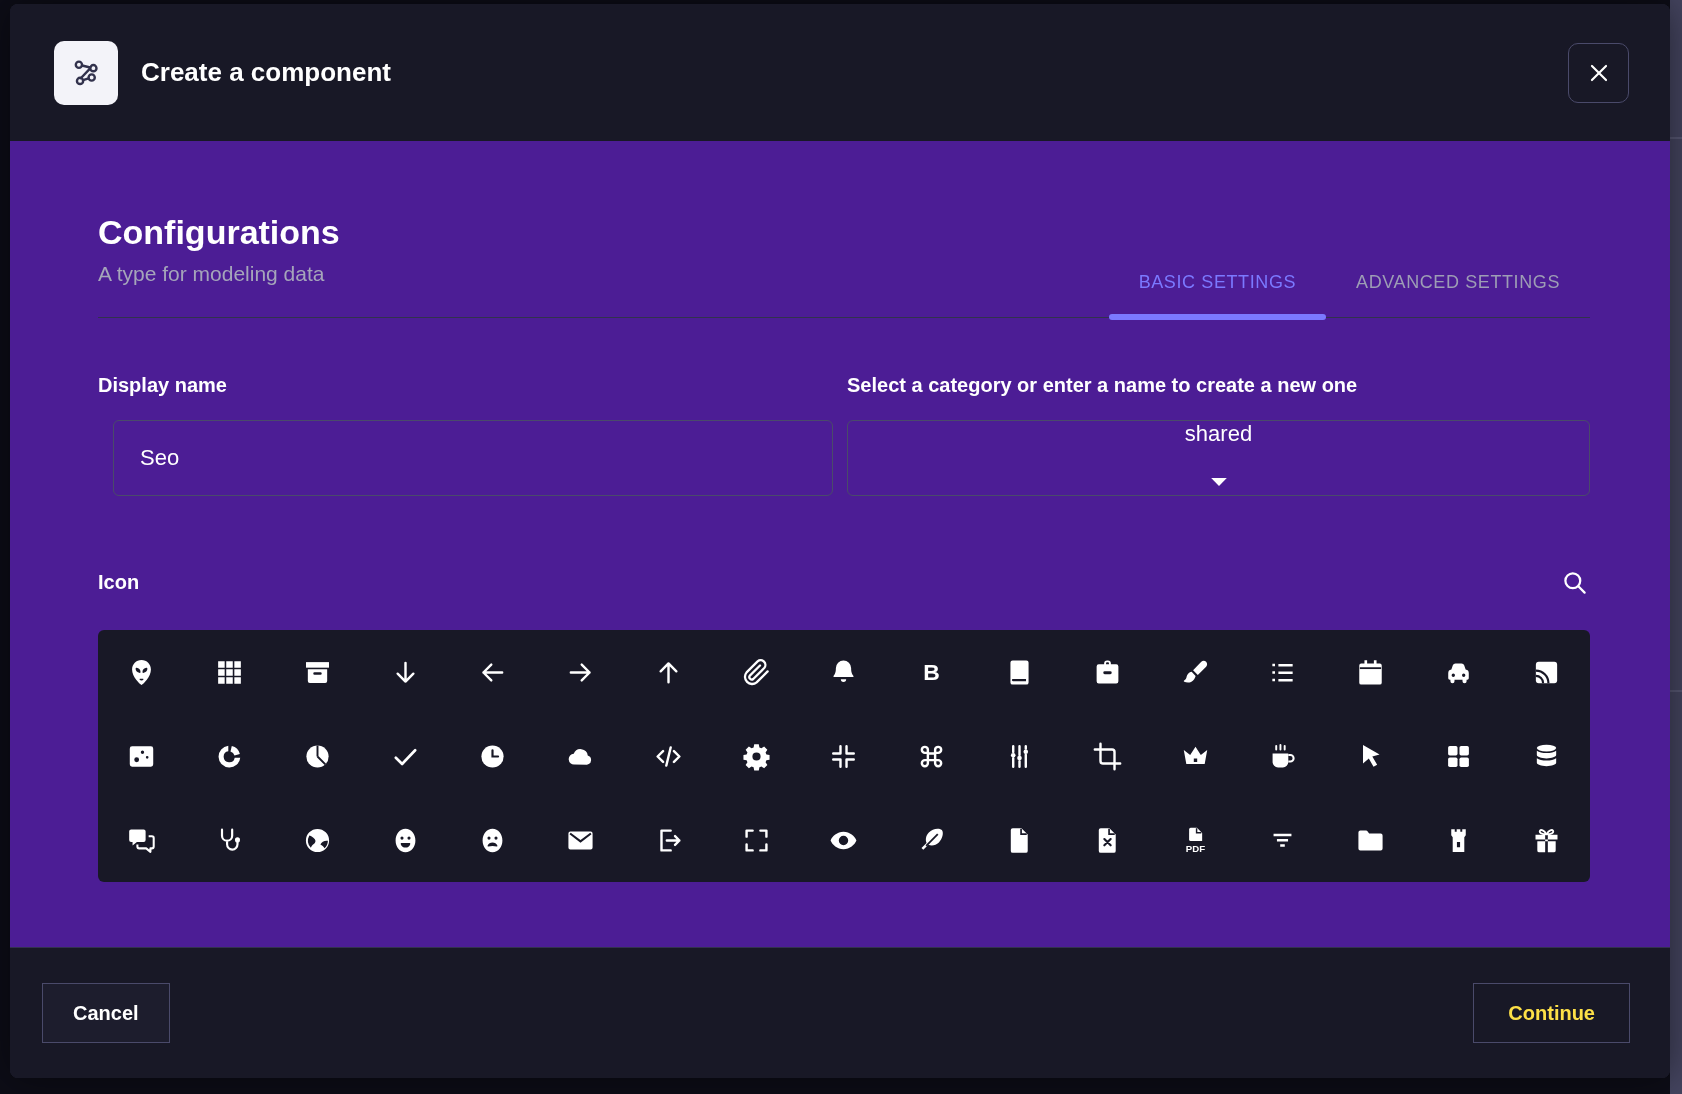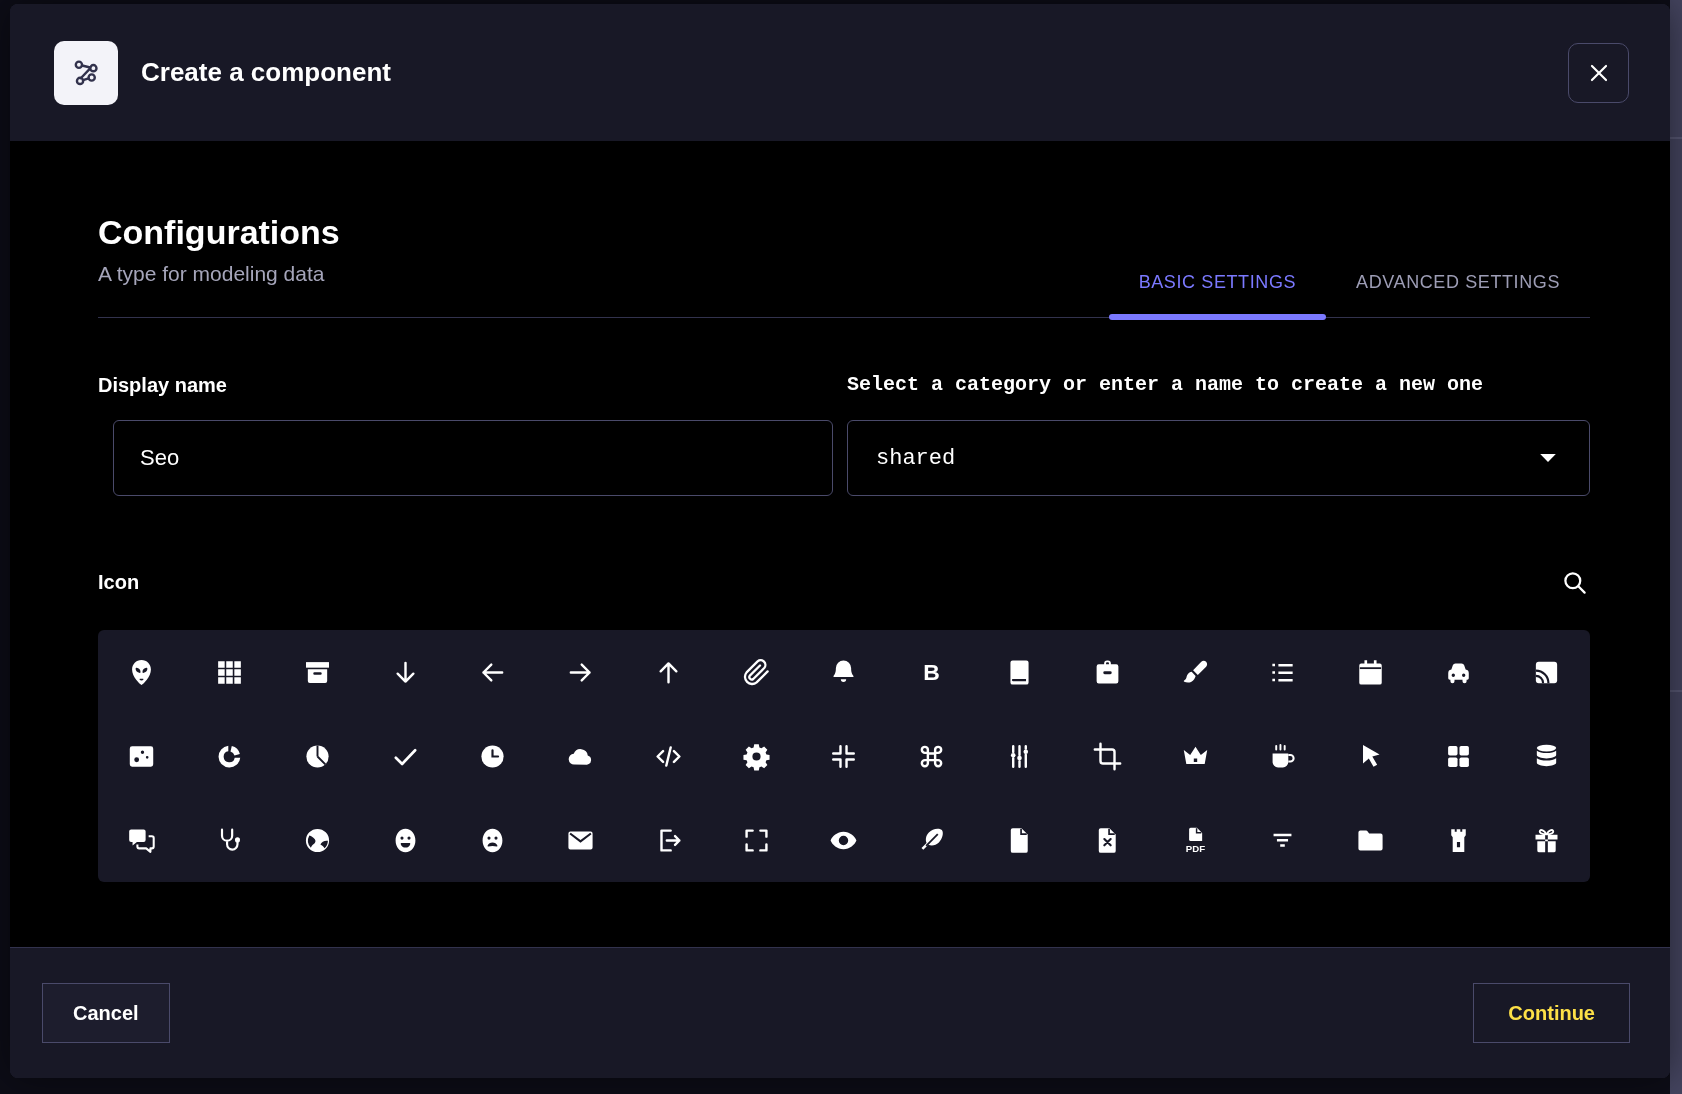--- a/index.html
+++ b/index.html
@@ -27,21 +27,21 @@
   }
   .icon-tile svg { width:34px; height:34px; }
   .m-title { margin-left:23px; font-size:26px; font-weight:700; color:#ffffff; }
   .close-btn {
     margin-left:auto; width:61px; height:60px; border-radius:10px;
     border:1px solid #4a4a6a; background:transparent; cursor:pointer;
     display:flex; align-items:center; justify-content:center;
   }
   .close-btn svg { width:26px; height:26px; }
 
-  .m-body { flex:1 1 auto; background:#000000; padding:0 80px 0 88px; }
+  .m-body { flex:1 1 auto; background:#4c1d95; padding:0 80px 0 88px; }
 
   .section-head {
     padding-top:68px; display:flex; justify-content:space-between; align-items:flex-end;
     border-bottom:1px solid #32324d;
   }
   .sh-left { padding-bottom:28px; }
   .page-title { font-size:34px; line-height:46px; font-weight:700; color:#ffffff; }
   .page-subtitle { margin-top:4px; font-size:21px; line-height:30px; color:#a5a5ba; }
   .tabs { display:flex; }
   .tab {
@@ -49,32 +49,32 @@
     padding:0 30px 24px; position:relative; cursor:pointer; white-space:nowrap;
   }
   .tab.active { color:#7b79ff; }
   .tab.active::after {
     content:""; position:absolute; left:0; right:0; bottom:-3px; height:6px;
     background:#7b79ff; border-radius:3px;
   }
 
   .form-row { display:flex; gap:29px; margin-top:54px; }
   .field-display { width:720px; flex:0 0 720px; }
-  .field-category { flex:1 1 auto;font-family:Liberation Mono, monospace; }
+  .field-category { flex:1 1 auto; }
   .field-label { display:block; font-size:20px; line-height:26px; font-weight:700; color:#ffffff; margin-bottom:22px; }
   .text-input {
     box-sizing:border-box; width:100%; height:76px; border:1px solid #4a4a6a; border-radius:6px;
     background:transparent; color:#ffffff; font-size:22px; padding:0 26px; outline:none;
     font-family:"Liberation Sans", sans-serif;
     margin-left:15px;
   }
   .select {
     box-sizing:border-box; width:100%; height:76px; border:1px solid #4a4a6a; border-radius:6px;
     display:flex; align-items:center; justify-content:space-between; padding:0 28px;
-    color:#ffffff; font-size:22px; cursor:pointer; background:transparent;
+    color:#ffffff; font-size:22px; cursor:pointer; background:transparent;flex-direction:column;
   }
   .select svg { width:26px; height:26px; }
 
   .icon-head { margin-top:72px; display:flex; justify-content:space-between; align-items:center; height:28px; }
   .search-btn { background:transparent; border:none; cursor:pointer; padding:0; width:32px; height:32px;
     display:flex; align-items:center; justify-content:center; }
   .search-btn svg { width:27px; height:27px; }
 
   .icon-grid {
     margin-top:34px; height:252px; background:#181826; border-radius:6px;

